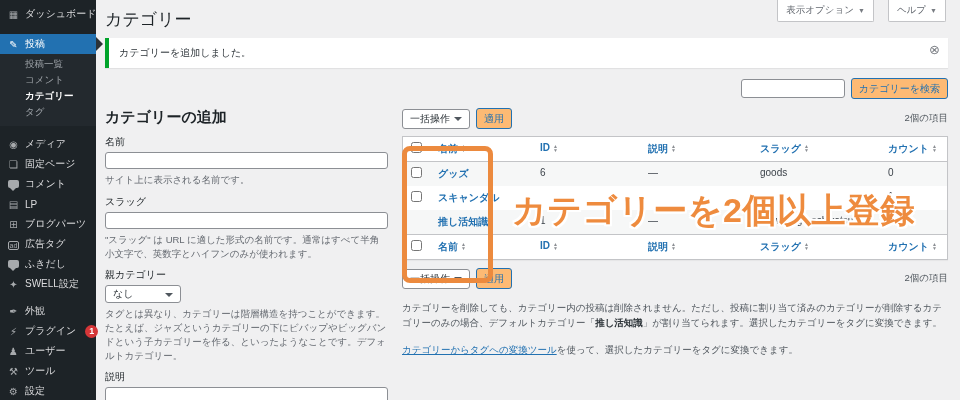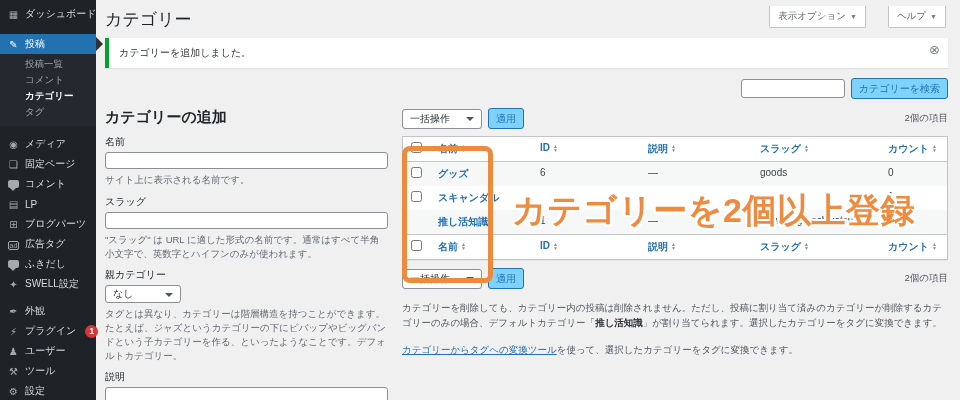--- a/index.html
+++ b/index.html
@@ -29,52 +29,52 @@
   .smi.current { color:#fff; font-weight:bold; }
   .badge {
     display:inline-block; min-width:13px; height:13px; line-height:13px; margin-left:4px;
     background:#d63638; color:#fff; border-radius:50%; font-size:9px; text-align:center; font-weight:bold;
   }
   .bubble { width:11px; height:8px; background:#a7aaad; border-radius:2px; position:relative; display:inline-block; }
   .bubble::after { content:""; position:absolute; left:2px; bottom:-3px; border:3px solid transparent; border-top-color:#a7aaad; border-bottom-width:0; }
   .adico { font-size:7px; border:1px solid #a7aaad; border-radius:2px; padding:0 1px; color:#a7aaad; line-height:9px; }
   
   #content { position:absolute; left:96px; top:0; right:0; bottom:0; padding:6px 12px 0 9px; }
-  .screen-meta { position:absolute; top:0; right:14px; display:flex; gap:22px; z-index:6;margin-top:6px; }
+  .screen-meta { position:absolute; top:0; right:14px; display:flex; gap:14px; z-index:6; }
   .meta-btn {
     background:#fff; border:1px solid #c3c4c7; border-top:none; border-radius:0 0 2px 2px;
     padding:4px 8px; font-size:9.5px; color:#646970; display:flex; align-items:center; gap:4px; cursor:pointer;
   }
   .meta-btn .car { font-size:7px; color:#787c82; }
   h1.title { font-size:17px; font-weight:400; color:#1d2327; margin:2px 0 7px; }
   .notice {
     background:#fff; border-left:4px solid #00a32a; box-shadow:0 1px 1px rgba(0,0,0,.06);
     padding:8px 28px 8px 10px; margin:0 0 8px; position:relative; font-size:10px; color:#2c3338;
   }
   .notice .dismiss { position:absolute; right:8px; top:5px; font-size:13px; color:#787c82; cursor:pointer; line-height:1; }
   .cols { display:flex; gap:14px; align-items:flex-start; }
   .leftcol { width:283px; flex:none; padding-top:32px; }
   .rightcol { flex:1; min-width:0; }
   
   .leftcol h2 { font-size:15px; font-weight:bold; color:#1d2327; margin:0 0 8px; }
   .fl { display:block; font-size:10px; color:#1d2327; margin:8px 0 3px; }
   .txt { width:100%; height:17px; border:1px solid #8c8f94; border-radius:3px; background:#fff; padding:0 5px; font:inherit; font-size:10px; }
   .help { font-size:9.5px; color:#646970; line-height:1.45; margin:4px 0 7px; }
   .selbox {
-    display:inline-flex; align-items:center; justify-content:space-between; gap:16px;
+    display:inline-flex; align-items:center; justify-content:space-between; gap:4px;
     height:18px; border:1px solid #8c8f94; border-radius:3px; background:#fff; padding:0 7px;
     font-size:10px; color:#2c3338; cursor:pointer;
   }
   .selbox .scar { border:4px solid transparent; border-top-color:#50575e; border-bottom-width:0; margin-top:1px; }
   .ta { width:100%; height:58px; border:1px solid #8c8f94; border-radius:3px; background:#fff; resize:both; font:inherit; }
   
   .searchrow { display:flex; justify-content:flex-end; align-items:center; gap:6px; margin:2px 0 9px; }
   .search-input { width:104px; height:19px; border:1px solid #8c8f94; border-radius:3px; background:#fff; padding:0 5px; font:inherit; }
   .btn-blue {
-    height:21px; padding:0 7px; background:#7dd3fc; border:1px solid #2271b1; border-radius:3px;
+    height:21px; padding:0 7px; background:#fdba74; border:1px solid #2271b1; border-radius:3px;
     color:#2271b1; font-size:10px; display:inline-flex; align-items:center; cursor:pointer; white-space:nowrap;
   }
   .tablenav { display:flex; align-items:center; gap:6px; margin:0 0 7px; }
   .tablenav.bottom { margin:8px 0 0; }
   .tablenav .count { margin-left:auto; font-size:9.5px; color:#50575e; }
   .bulksel { height:20px; }
   table.list {
     width:100%; border-collapse:collapse; background:#fff;
     border:1px solid #c3c4c7; box-shadow:0 1px 1px rgba(0,0,0,.04);
   }

